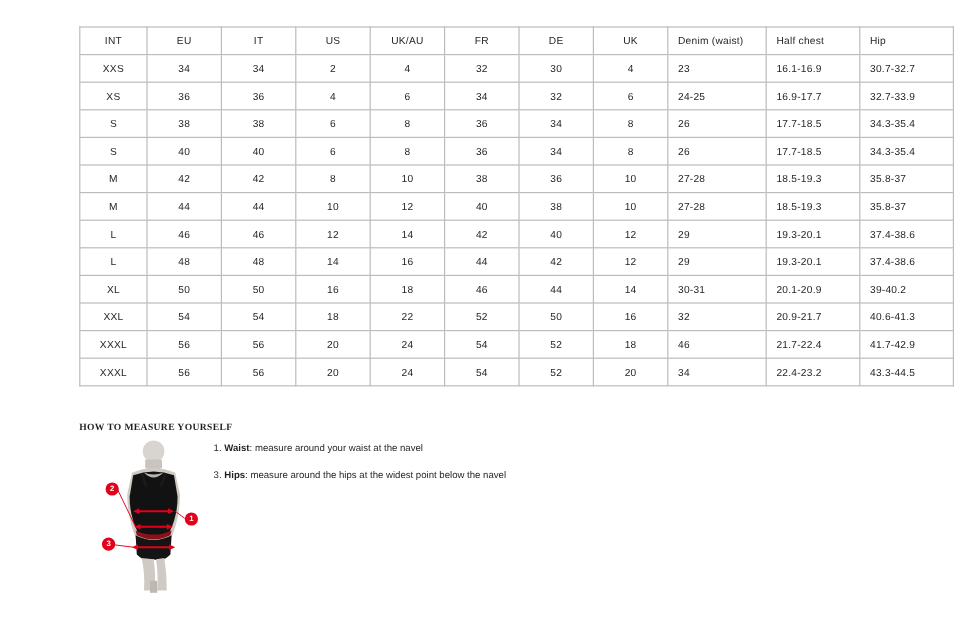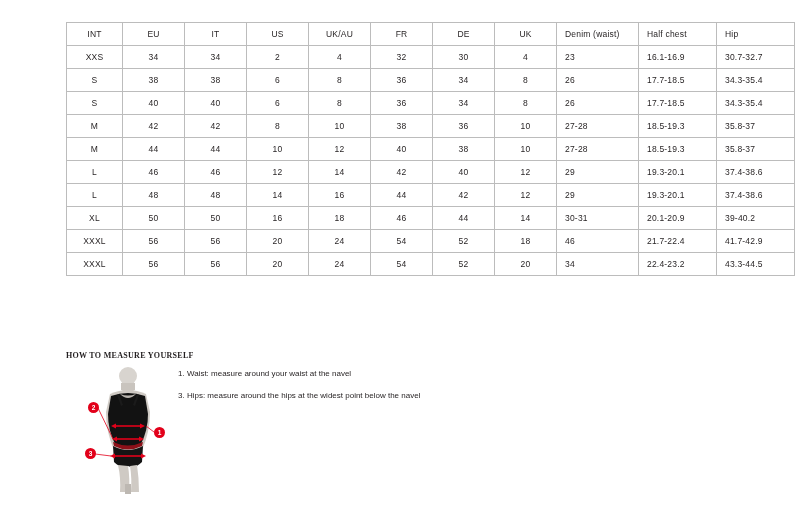--- a/index.html
+++ b/index.html
@@ -92,21 +92,21 @@
     top: 368px;
     width: 420px;
   }
   .howto-steps .step {
     font-size: 8px;
     line-height: 11px;
     margin-bottom: 11px;
     color: #231f20;
   }
   .howto-steps .step b {
-    font-weight: normal;
+    font-weight: bold;
     text-align: right;
   }
   
   .figure {
     position: absolute;
     left: 80px;
     top: 366px;
     width: 96px;
     height: 130px;
   }
@@ -170,20 +170,33 @@
           <td>2</td>
           <td>4</td>
           <td>32</td>
           <td>30</td>
           <td>4</td>
           <td class="col-denim">23</td>
           <td class="col-halfchest">16.1-16.9</td>
           <td class="col-hip">30.7-32.7</td>
         </tr>
         <tr>
+          <td>XS</td>
+          <td>36</td>
+          <td>36</td>
+          <td>4</td>
+          <td>6</td>
+          <td>34</td>
+          <td>32</td>
+          <td>6</td>
+          <td class="col-denim">24-25</td>
+          <td class="col-halfchest">16.9-17.7</td>
+          <td class="col-hip">32.7-33.9</td>
+        </tr>
+        <tr>
           <td>S</td>
           <td>38</td>
           <td>38</td>
           <td>6</td>
           <td>8</td>
           <td>36</td>
           <td>34</td>
           <td>8</td>
           <td class="col-denim">26</td>
           <td class="col-halfchest">17.7-18.5</td>
@@ -261,20 +274,33 @@
           <td>16</td>
           <td>18</td>
           <td>46</td>
           <td>44</td>
           <td>14</td>
           <td class="col-denim">30-31</td>
           <td class="col-halfchest">20.1-20.9</td>
           <td class="col-hip">39-40.2</td>
         </tr>
         <tr>
+          <td>XXL</td>
+          <td>54</td>
+          <td>54</td>
+          <td>18</td>
+          <td>22</td>
+          <td>52</td>
+          <td>50</td>
+          <td>16</td>
+          <td class="col-denim">32</td>
+          <td class="col-halfchest">20.9-21.7</td>
+          <td class="col-hip">40.6-41.3</td>
+        </tr>
+        <tr>
           <td>XXXL</td>
           <td>56</td>
           <td>56</td>
           <td>20</td>
           <td>24</td>
           <td>54</td>
           <td>52</td>
           <td>18</td>
           <td class="col-denim">46</td>
           <td class="col-halfchest">21.7-22.4</td>

